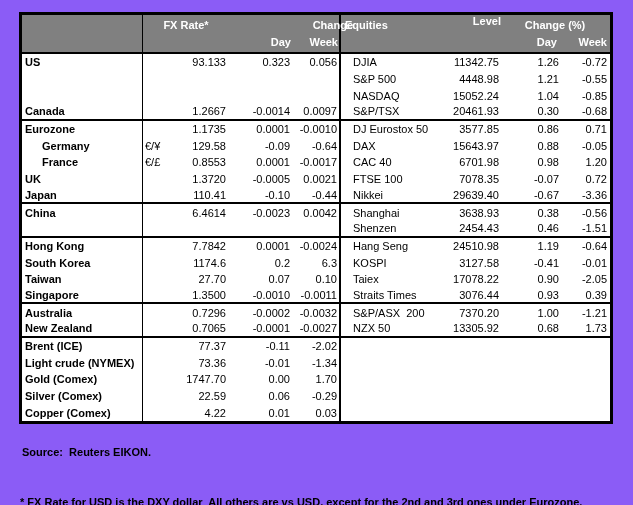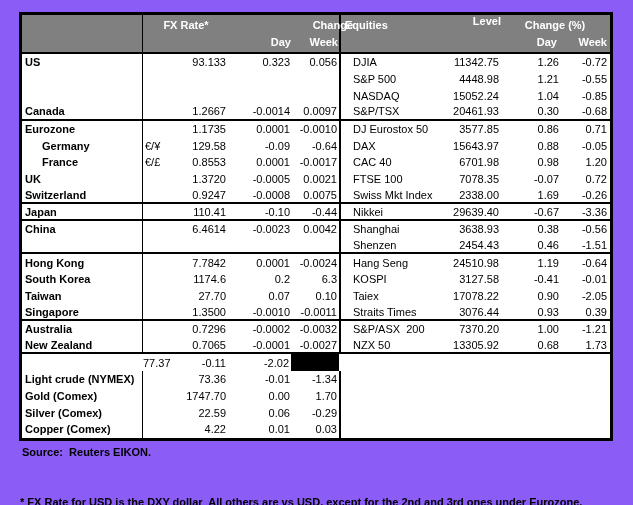--- a/index.html
+++ b/index.html
@@ -172,32 +172,20 @@
           <div class="c3 num">1.3720</div>
           <div class="c4 num">-0.0005</div>
           <div class="c5 num">0.0021</div>
           <div class="cdiv"></div>
           <div class="c7">FTSE 100</div>
           <div class="c8 num">7078.35</div>
           <div class="c9 num">-0.07</div>
           <div class="c10 num">0.72</div>
         </div>
         <div class="t-row sep">
-          <div class="c1">Switzerland</div>
-          <div class="c2"></div>
-          <div class="c3 num">0.9247</div>
-          <div class="c4 num">-0.0008</div>
-          <div class="c5 num">0.0075</div>
-          <div class="cdiv"></div>
-          <div class="c7">Swiss Mkt Index</div>
-          <div class="c8 num">2338.00</div>
-          <div class="c9 num">1.69</div>
-          <div class="c10 num">-0.26</div>
-        </div>
-        <div class="t-row sep">
           <div class="c1">Japan</div>
           <div class="c2"></div>
           <div class="c3 num">110.41</div>
           <div class="c4 num">-0.10</div>
           <div class="c5 num">-0.44</div>
           <div class="cdiv"></div>
           <div class="c7">Nikkei</div>
           <div class="c8 num">29639.40</div>
           <div class="c9 num">-0.67</div>
           <div class="c10 num">-3.36</div>
@@ -292,20 +280,21 @@
           <div class="c3 num">0.7065</div>
           <div class="c4 num">-0.0001</div>
           <div class="c5 num">-0.0027</div>
           <div class="cdiv"></div>
           <div class="c7">NZX 50</div>
           <div class="c8 num">13305.92</div>
           <div class="c9 num">0.68</div>
           <div class="c10 num">1.73</div>
         </div>
         <div class="t-row">
+          <div class="c1">Brent (ICE)</div>
           <div class="c2"></div>
           <div class="c3 num">77.37</div>
           <div class="c4 num">-0.11</div>
           <div class="c5 num">-2.02</div>
           <div class="cdiv"></div>
           <div class="c7"></div>
           <div class="c8 num"></div>
           <div class="c9 num"></div>
           <div class="c10 num"></div>
         </div>

